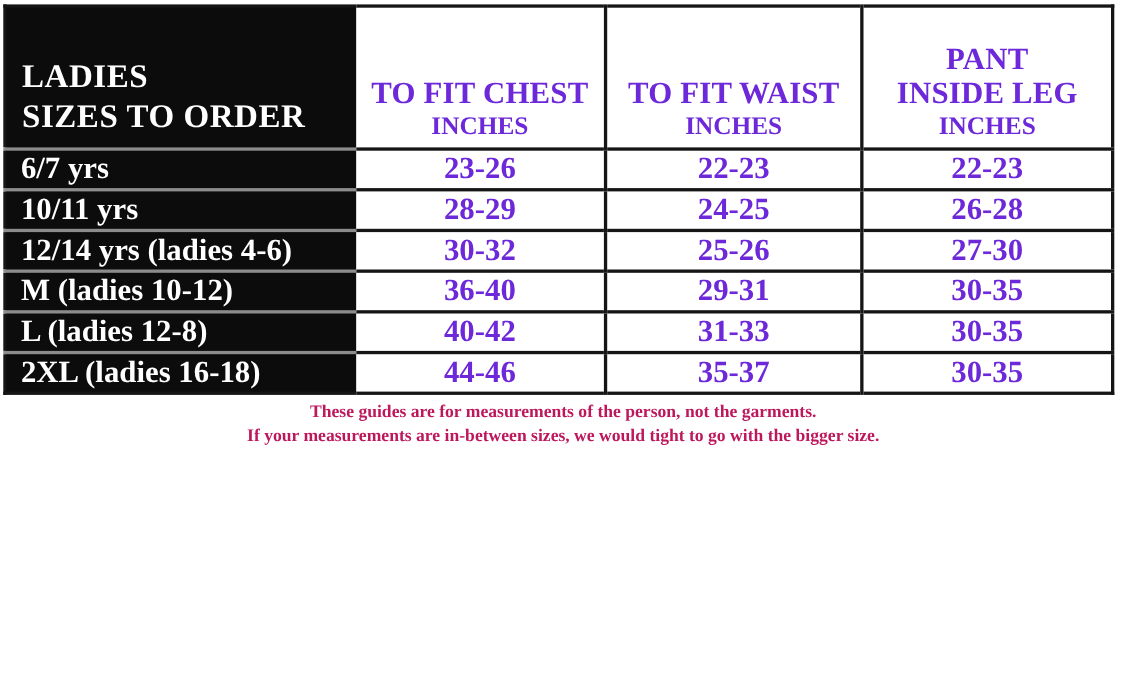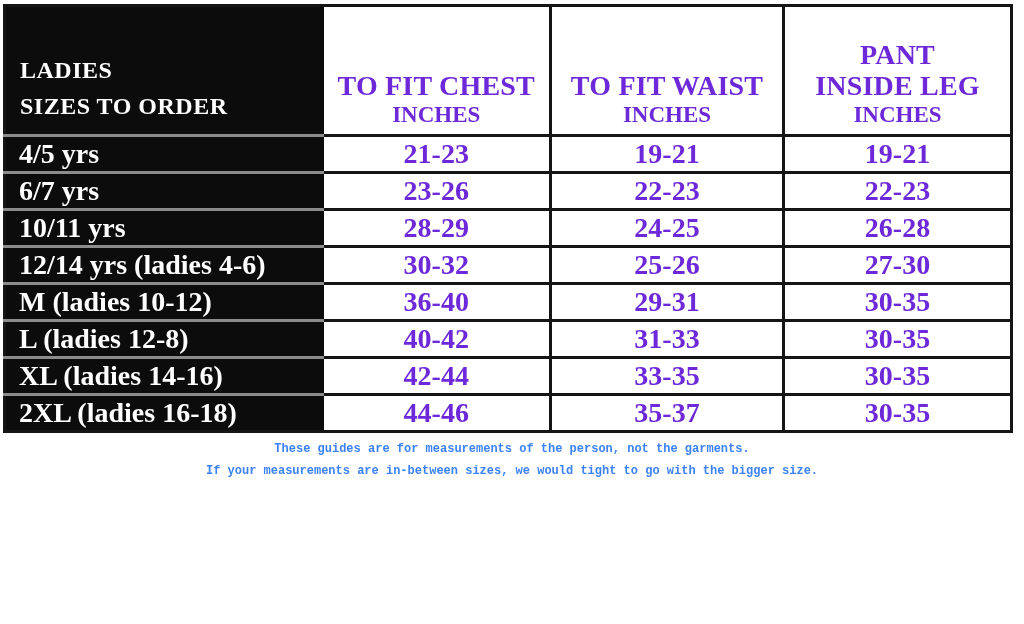--- a/index.html
+++ b/index.html
@@ -18,38 +18,38 @@
   col.c-waist { width:233px; }
   col.c-pant  { width:228px; }
 
   th, td { padding:0; font-weight:bold; color:#6d28d9; }
 
   thead tr { height:130px; }
   th.corner {
     background:#0c0c0c; color:#ffffff; text-align:left; vertical-align:bottom;
     padding:0 0 10px 14px;
   }
-  .corner-line { font-size:24px; line-height:36px; letter-spacing:0.5px; }
+  .corner-line { font-size:30px; line-height:36px; letter-spacing:0.5px; }
   th.col-head { vertical-align:bottom; text-align:center; padding-bottom:6px; background:#ffffff; }
   .h-title { font-size:28px; line-height:31px; letter-spacing:0.2px; }
   .h-sub   { font-size:23px; line-height:27px; }
 
   tbody tr { height:37px; }
   tbody td { border-top:3px solid #151515; font-size:28px; }
   td.size-cell {
     background:#0c0c0c; color:#ffffff; text-align:left;
     padding-left:13px; border-top-color:#8c8c8c;
   }
   td.num-cell { text-align:center; background:#ffffff; }
   .v-div { border-left:3px solid #151515; }
 
   .footer {
     margin-top:5px; text-align:center;
-    font-family:Liberation Mono, monospace;
-    font-weight:bold; font-size:12px; line-height:22px; color:#3b82f6;
+    font-family:Liberation Serif, serif;
+    font-weight:bold; font-size:16px; line-height:22px; color:#be185d;
   }
 </style>
 </head>
 <body>
 
 <div class="page">
 
   <table class="size-chart">
     <colgroup>
       <col class="c-size">
@@ -73,26 +73,20 @@
         </th>
         <th class="col-head v-div">
           <div class="h-title">PANT</div>
           <div class="h-title">INSIDE LEG</div>
           <div class="h-sub">INCHES</div>
         </th>
       </tr>
     </thead>
     <tbody>
       <tr>
-        <td class="size-cell">4/5 yrs</td>
-        <td class="num-cell">21-23</td>
-        <td class="num-cell v-div">19-21</td>
-        <td class="num-cell v-div">19-21</td>
-      </tr>
-      <tr>
         <td class="size-cell">6/7 yrs</td>
         <td class="num-cell">23-26</td>
         <td class="num-cell v-div">22-23</td>
         <td class="num-cell v-div">22-23</td>
       </tr>
       <tr>
         <td class="size-cell">10/11 yrs</td>
         <td class="num-cell">28-29</td>
         <td class="num-cell v-div">24-25</td>
         <td class="num-cell v-div">26-28</td>
@@ -109,26 +103,20 @@
         <td class="num-cell v-div">29-31</td>
         <td class="num-cell v-div">30-35</td>
       </tr>
       <tr>
         <td class="size-cell">L (ladies 12-8)</td>
         <td class="num-cell">40-42</td>
         <td class="num-cell v-div">31-33</td>
         <td class="num-cell v-div">30-35</td>
       </tr>
       <tr>
-        <td class="size-cell">XL (ladies 14-16)</td>
-        <td class="num-cell">42-44</td>
-        <td class="num-cell v-div">33-35</td>
-        <td class="num-cell v-div">30-35</td>
-      </tr>
-      <tr>
         <td class="size-cell">2XL (ladies 16-18)</td>
         <td class="num-cell">44-46</td>
         <td class="num-cell v-div">35-37</td>
         <td class="num-cell v-div">30-35</td>
       </tr>
     </tbody>
   </table>
 
   <div class="footer">
     <div>These guides are for measurements of the person, not the garments.</div>

